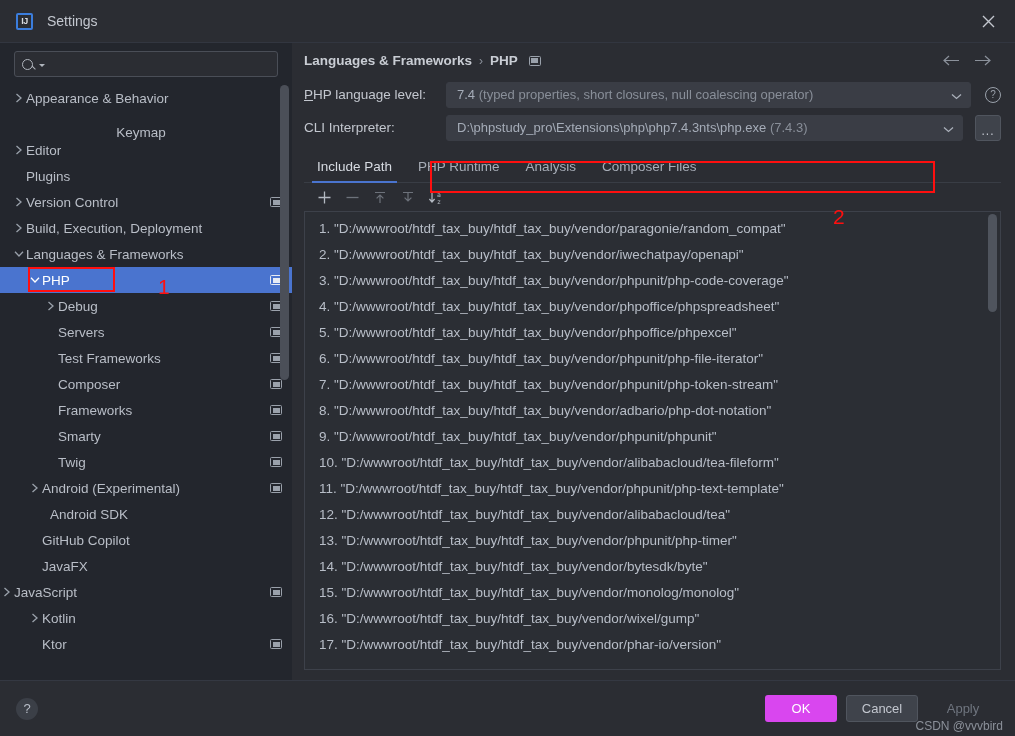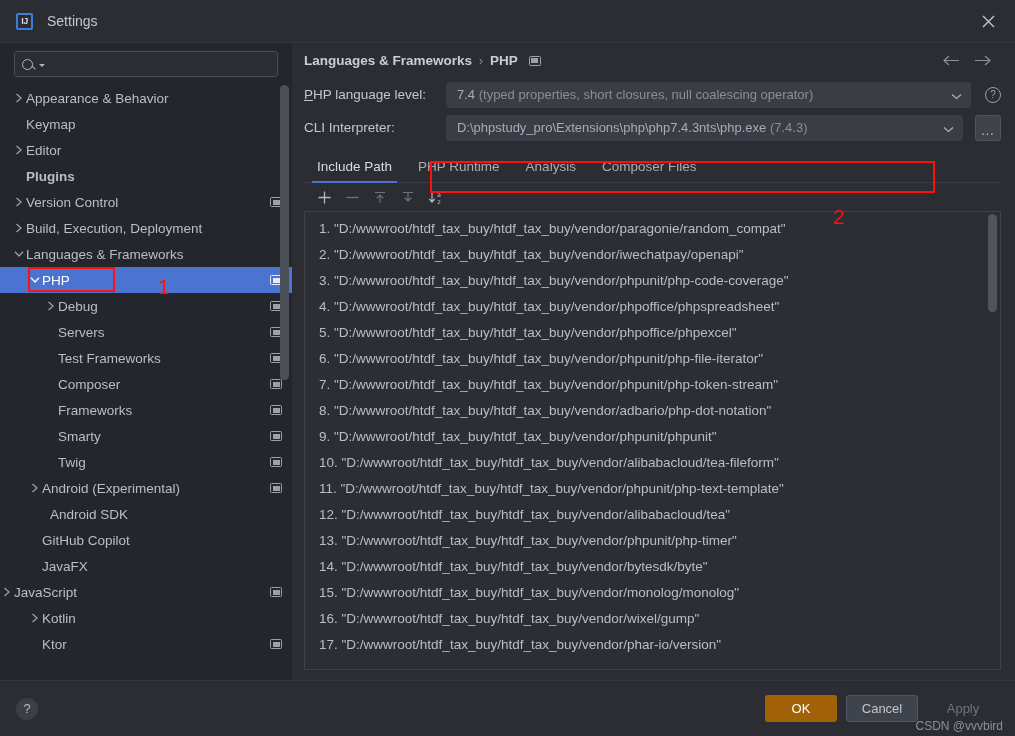--- a/index.html
+++ b/index.html
@@ -209,21 +209,21 @@
   #footer-help {
     width: 22px; height: 22px; border-radius: 50%; background: #3b3f47; color: #b8bec8;
     font-size: 13px; display: flex; align-items: center; justify-content: center; cursor: pointer;
   }
   #footer-buttons { margin-left: auto; display: flex; align-items: center; gap: 9px; }
   .dlg-btn {
     height: 27px; min-width: 72px; border-radius: 3px; font-size: 13px;
     display: flex; align-items: center; justify-content: center; cursor: pointer;
     border: 1px solid transparent; padding: 0 14px;
   }
-  #ok-btn { background: #a16207; color: #ffffff; }
+  #ok-btn { background: #d946ef; color: #ffffff; }
   #cancel-btn { background: #3f434b; color: #c3c7cf; border-color: #50555e; }
   #apply-btn { background: transparent; color: #6f757f; }
 
   #watermark {
     position: absolute; right: 12px; bottom: 3px; color: #8b9099; font-size: 12px;
   }
 </style>
 </head>
 <body>
 
@@ -263,33 +263,33 @@
       <div id="tree-scroll">
         <div id="tree-list">
             <div class="tree-row" style="padding-left: 12px;">
               <span class="tree-arrow">
                 <svg width="8" height="10" viewBox="0 0 8 10">
                   <path d="M1.5 1 L6 5 L1.5 9" stroke="currentColor" stroke-width="1.3" fill="none"></path>
                 </svg>
               </span>
               <span class="tree-label">Appearance &amp; Behavior</span>
             </div>
+            <div class="tree-row" style=" flex-direction: column;">
+              <span class="tree-arrow"></span>
+              <span class="tree-label">Keymap</span>
+            </div>
             <div class="tree-row" style="padding-left: 12px;">
-              <span class="tree-arrow"></span>
-              <span class="tree-label">Keymap</span>
+              <span class="tree-arrow">
+                <svg width="8" height="10" viewBox="0 0 8 10">
+                  <path d="M1.5 1 L6 5 L1.5 9" stroke="currentColor" stroke-width="1.3" fill="none"></path>
+                </svg>
+              </span>
+              <span class="tree-label">Editor</span>
             </div>
             <div class="tree-row" style="padding-left: 12px;">
-              <span class="tree-arrow">
-                <svg width="8" height="10" viewBox="0 0 8 10">
-                  <path d="M1.5 1 L6 5 L1.5 9" stroke="currentColor" stroke-width="1.3" fill="none"></path>
-                </svg>
-              </span>
-              <span class="tree-label">Editor</span>
-            </div>
-            <div class="tree-row" style="padding-left: 12px; font-weight: bold;">
               <span class="tree-arrow"></span>
               <span class="tree-label">Plugins</span>
             </div>
             <div class="tree-row" style="padding-left: 12px;">
               <span class="tree-arrow">
                 <svg width="8" height="10" viewBox="0 0 8 10">
                   <path d="M1.5 1 L6 5 L1.5 9" stroke="currentColor" stroke-width="1.3" fill="none"></path>
                 </svg>
               </span>
               <span class="tree-label">Version Control</span>

